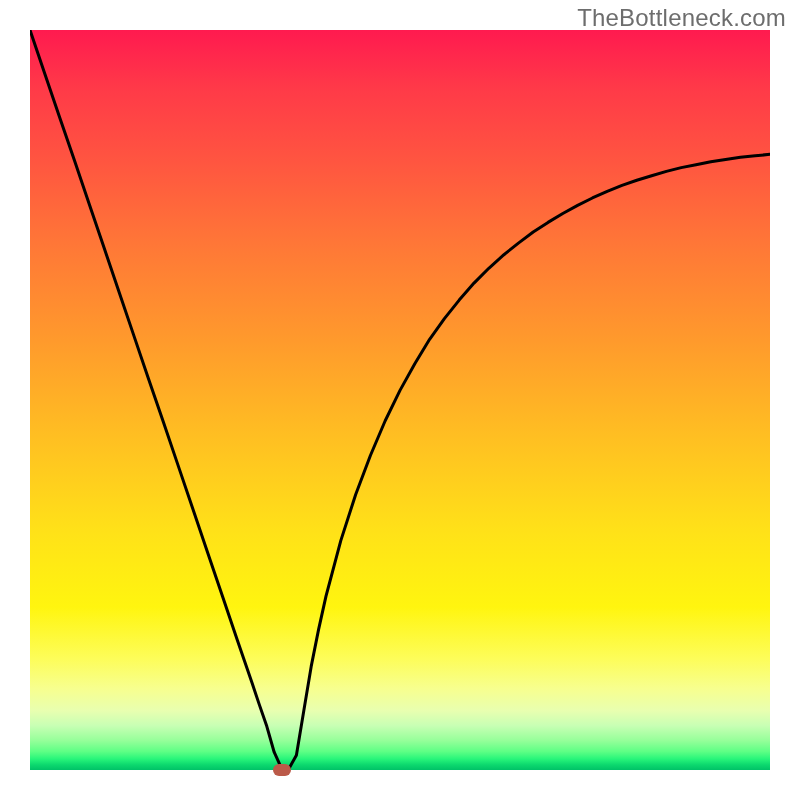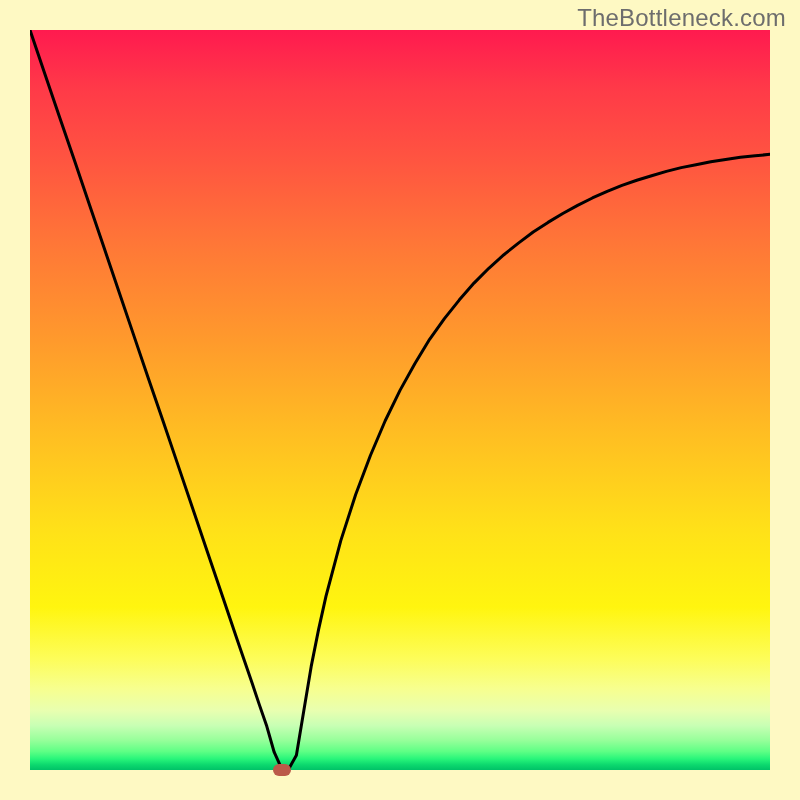--- a/index.html
+++ b/index.html
@@ -7,21 +7,21 @@
     padding: 0;
     width: 800px;
     height: 800px;
     background: #000;
     overflow: hidden;
   }
   .frame {
     position: relative;
     width: 800px;
     height: 800px;
-    background: #fef9c3;
+    background: #ffffff;
   }
   .watermark {
     position: absolute;
     top: 4px;
     right: 14px;
     font-family: Arial, Helvetica, sans-serif;
     font-size: 24px;
     font-weight: 500;
     color: #6d6d6d;
     letter-spacing: 0.2px;

